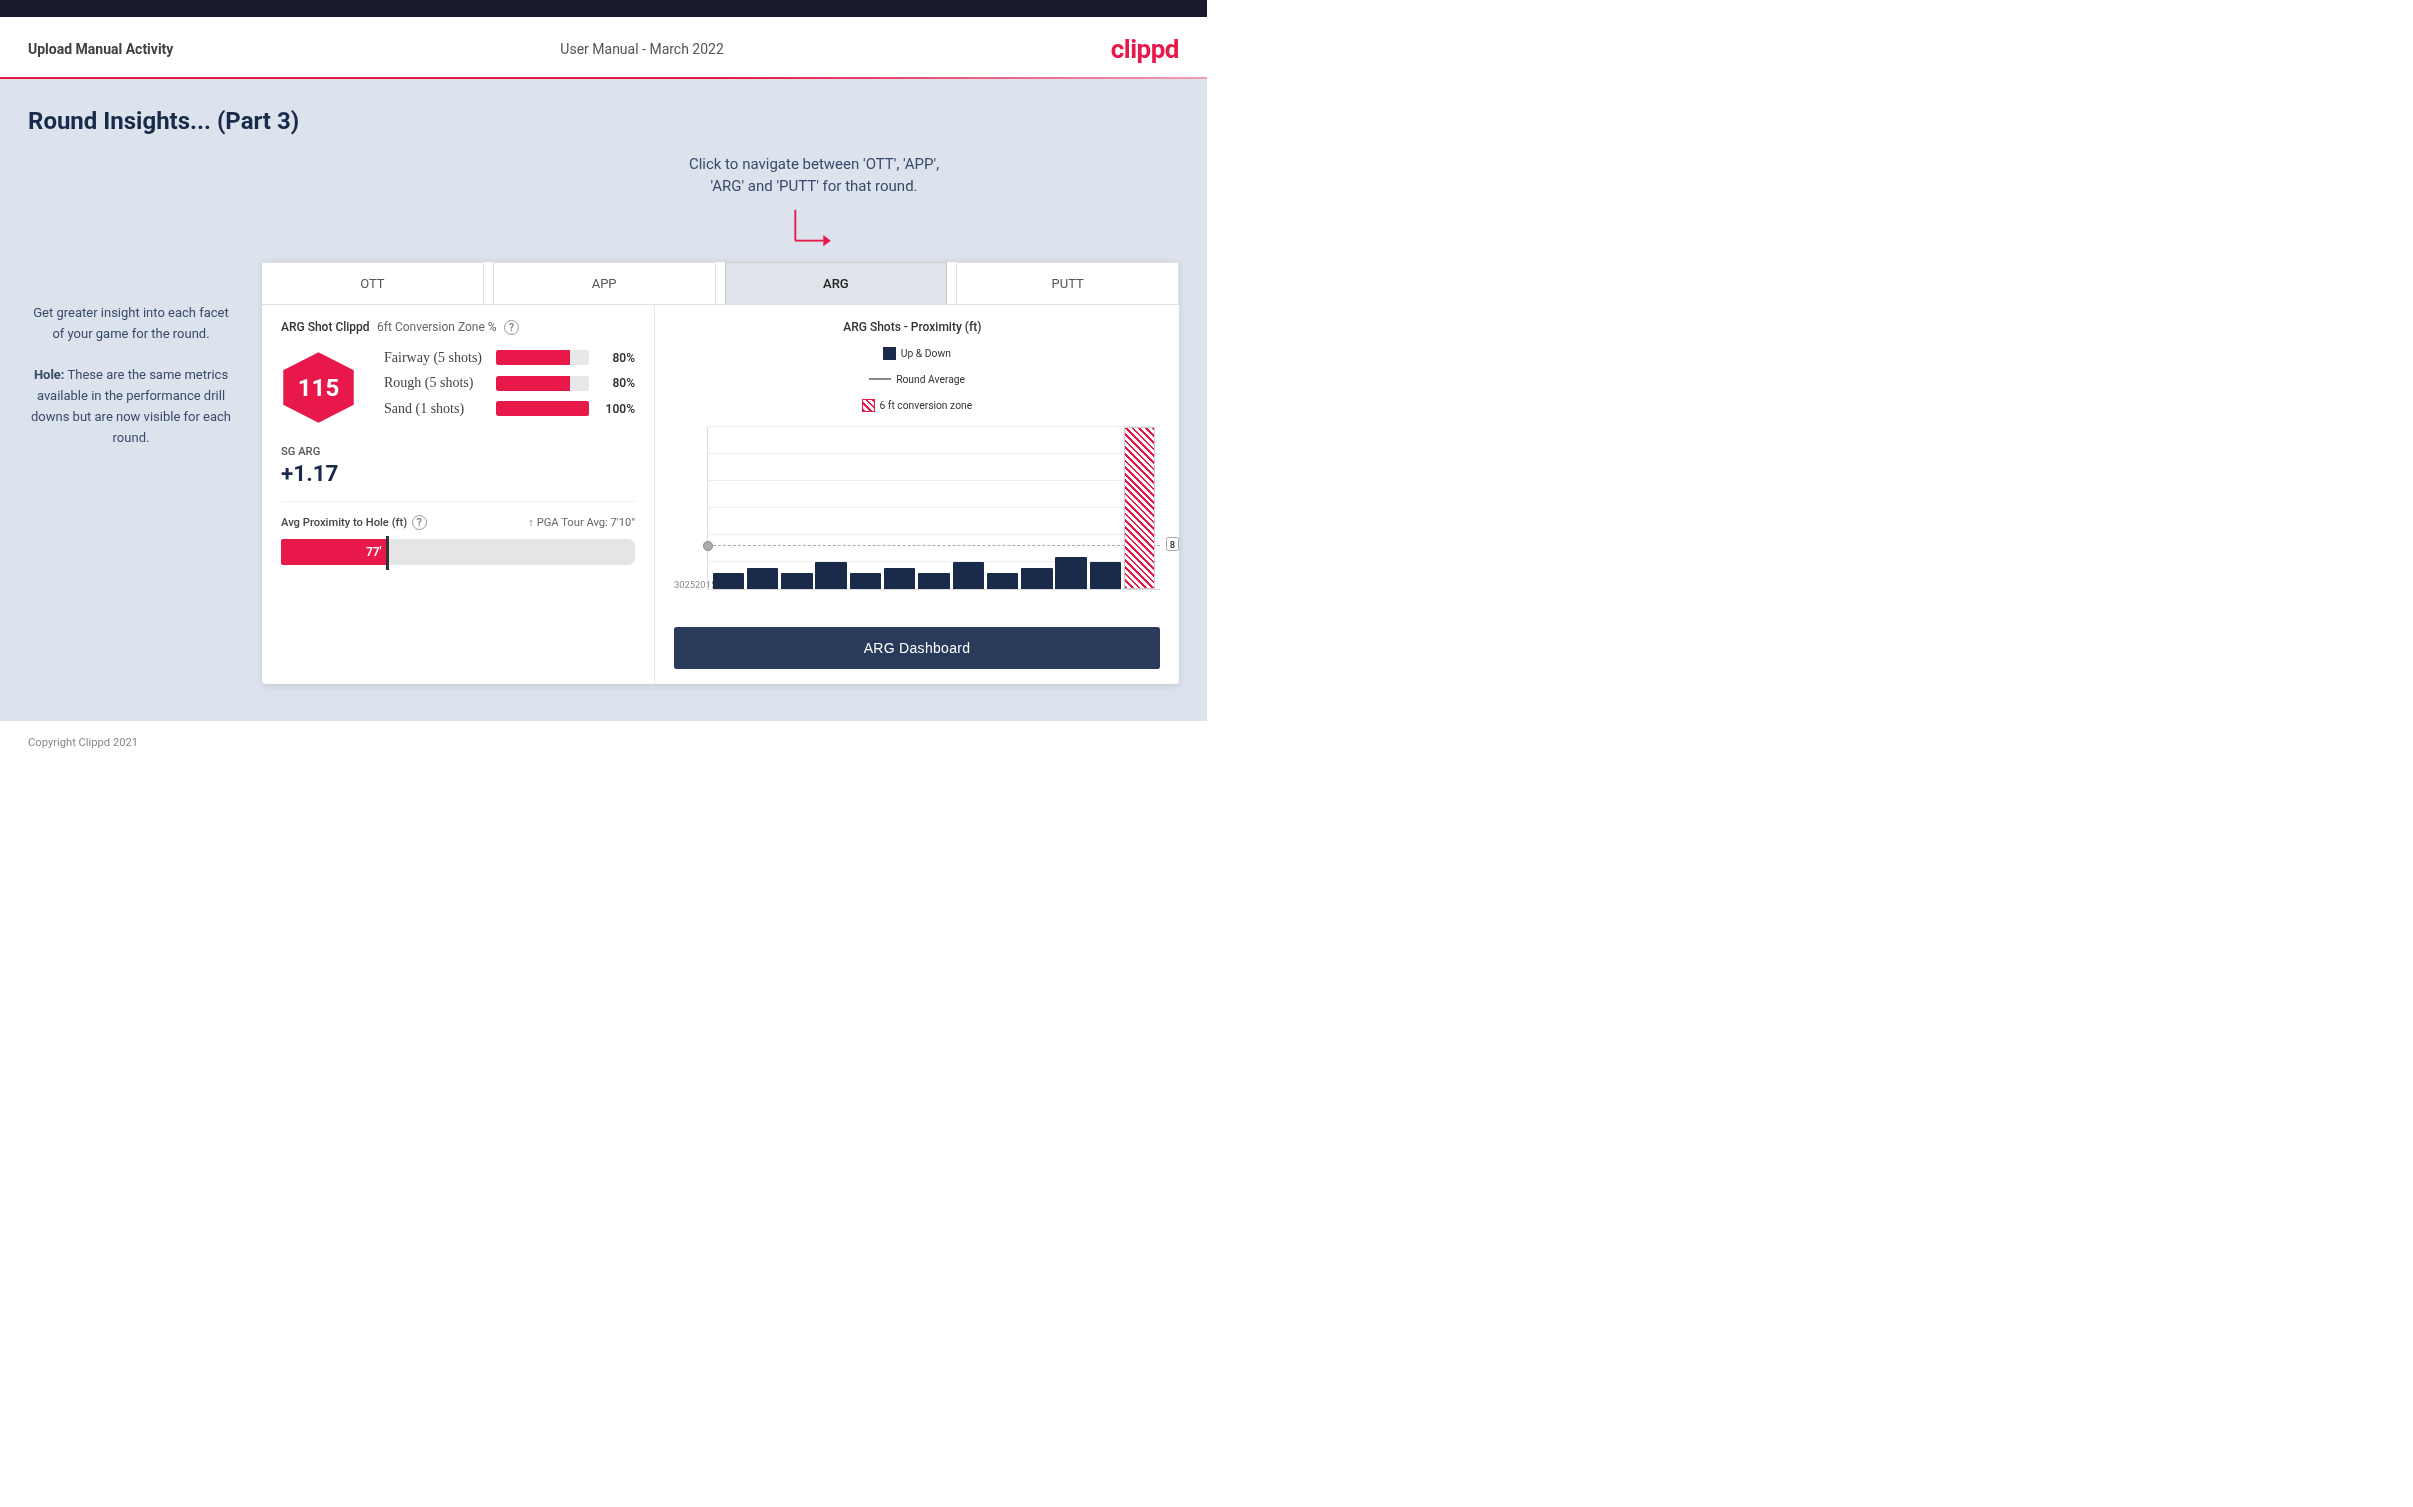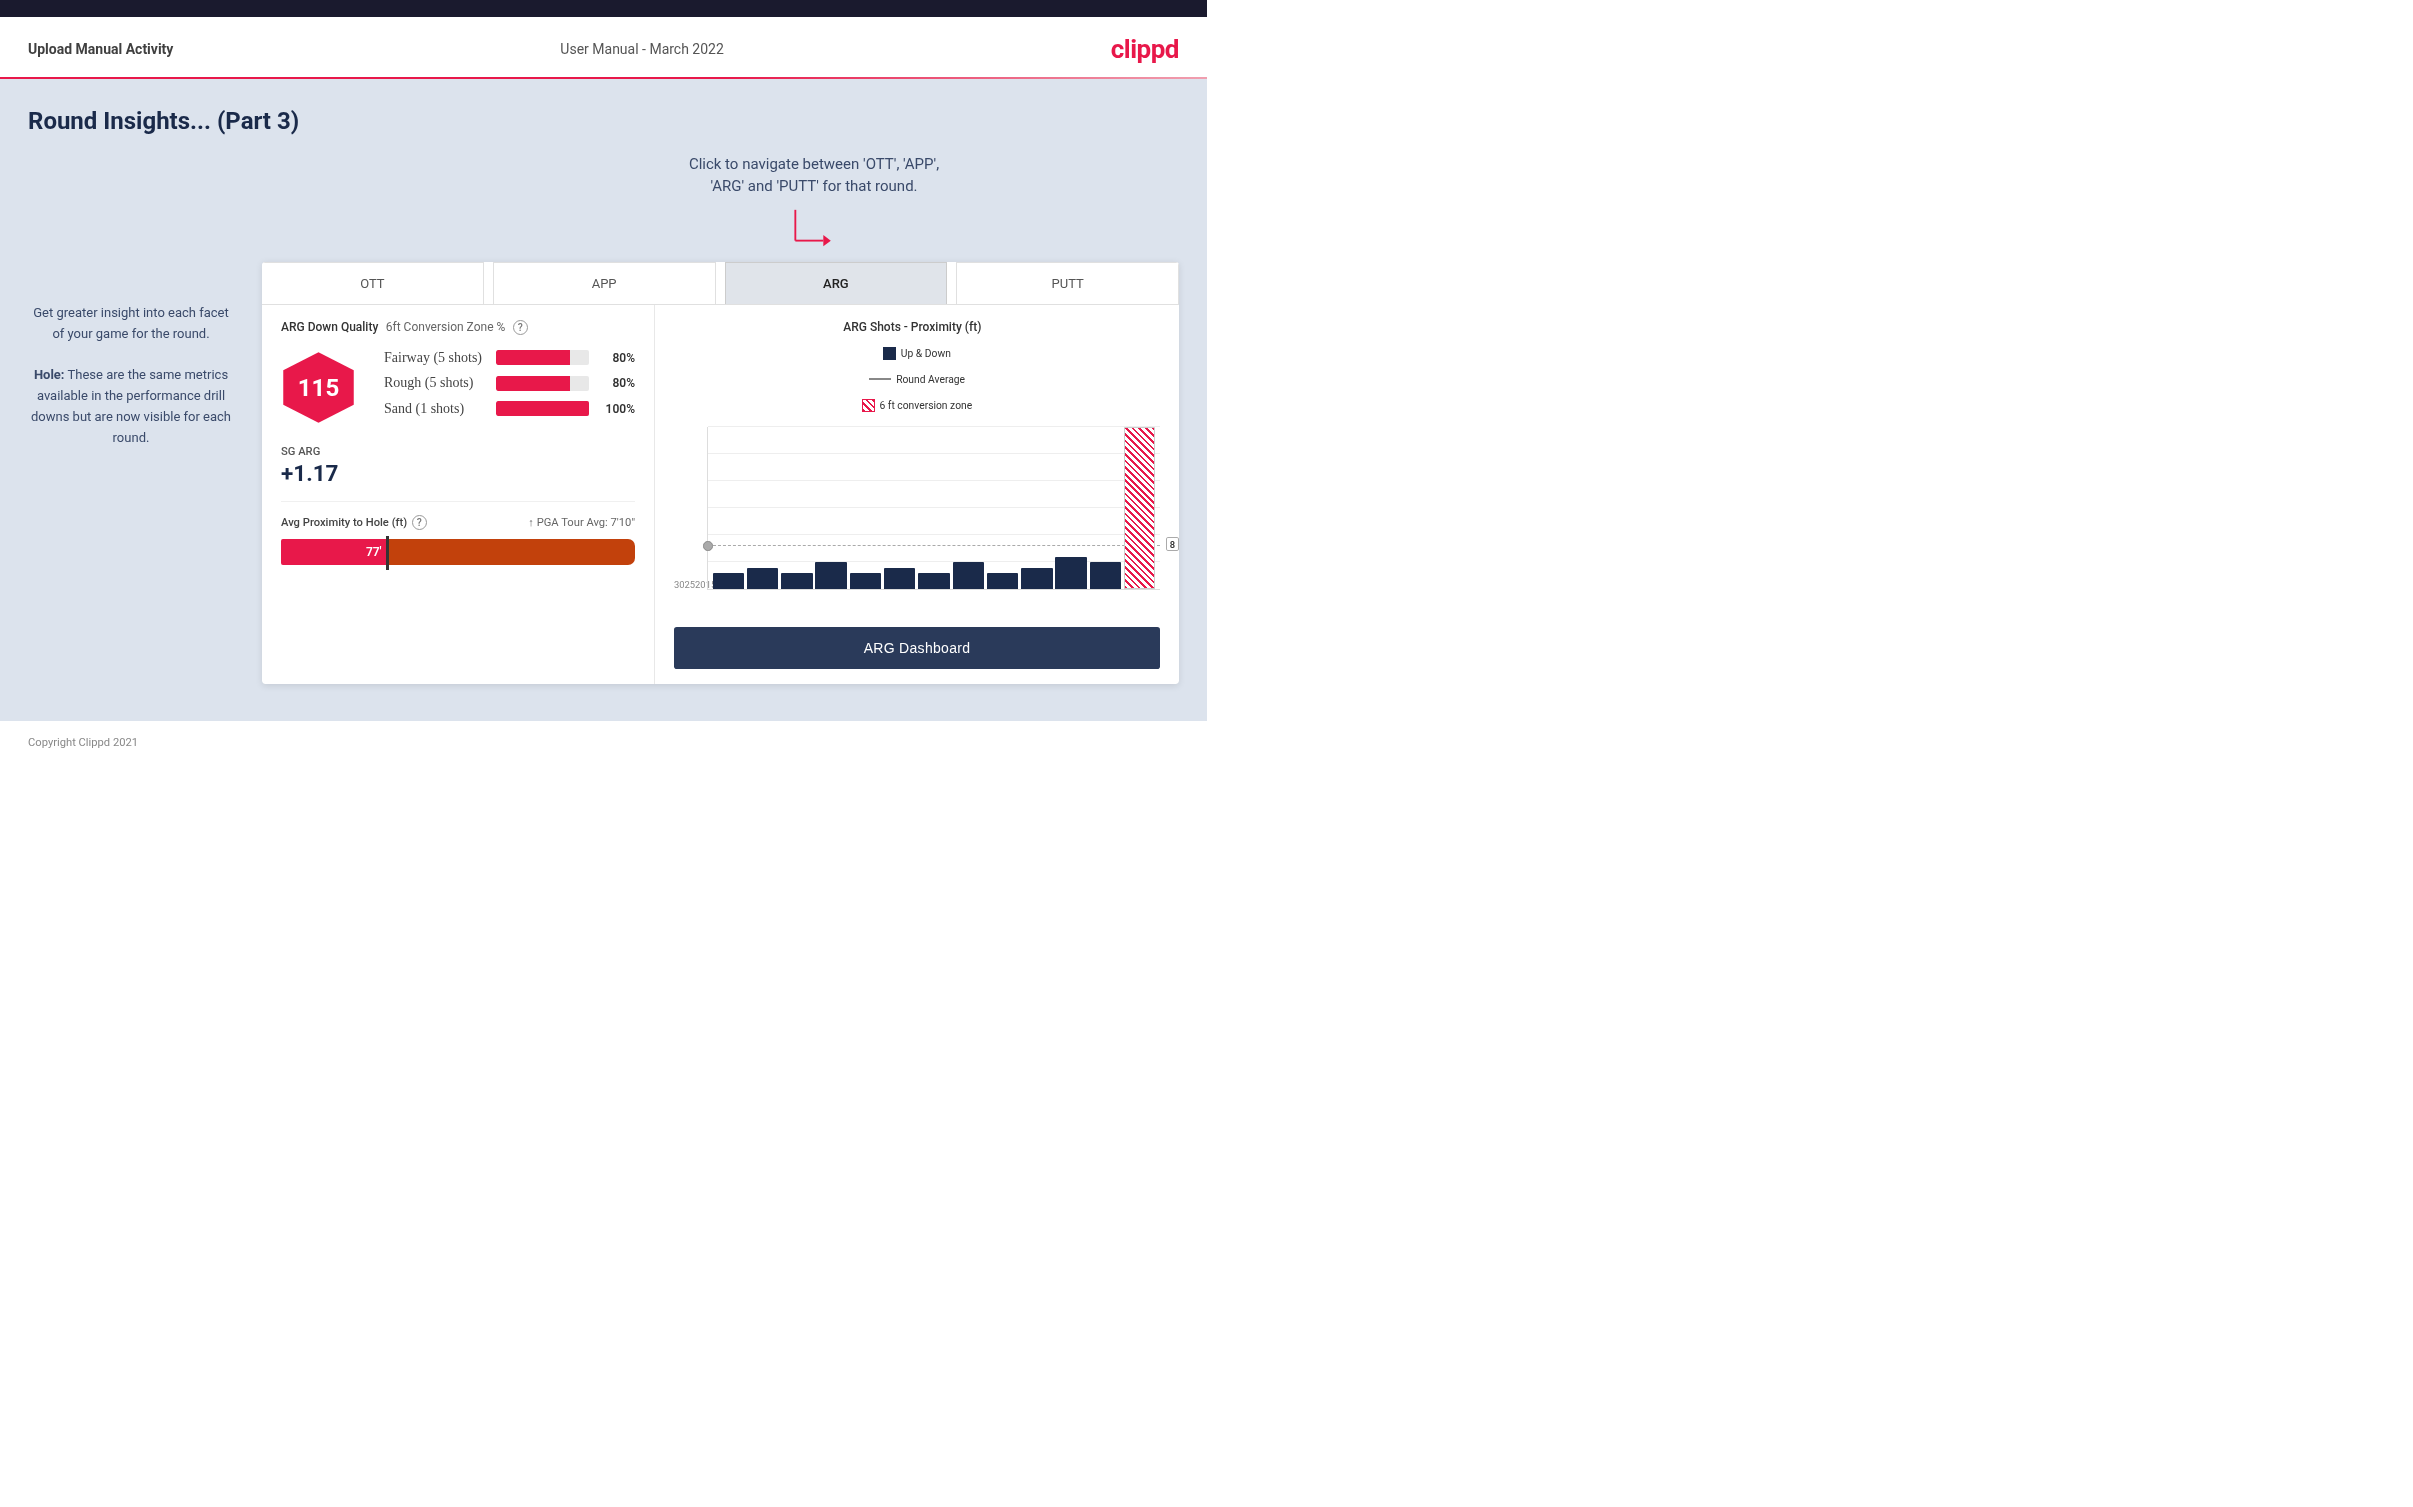--- a/index.html
+++ b/index.html
@@ -284,21 +284,21 @@
       display: flex;
       align-items: center;
       gap: 4.7px;
     }
     .proximity-pga {
       font-size: 11.2px;
       color: #666;
     }
     .proximity-bar-container {
       height: 26px;
-      background: #c2410c;
+      background: #e5e5e5;
       border-radius: 7px;
       overflow: visible;
       position: relative;
     }
     .proximity-bar-fill {
       height: 100%;
       background: #e8184a;
       border-radius: 1.9px 0 0 1.9px;
       display: flex;
       align-items: center;
@@ -553,21 +553,21 @@
           <div class="tab">APP</div>
           <div class="tab active">ARG</div>
           <div class="tab">PUTT</div>
         </div>
 
         <div class="card-body">
 
           <div class="card-left">
 
             <div class="section-header">
-              <span>ARG Down Quality</span>
+              <span>ARG Shot Clippd</span>
               <span style="color:#666; font-weight:400;">6ft Conversion Zone %</span>
               <span class="question-mark">?</span>
             </div>
 
             <div class="hexagon-container">
               <div class="hexagon">
                 <svg viewBox="0 0 100 100">
                   <polygon points="50,3 97,27 97,73 50,97 3,73 3,27" fill="#e8184a"></polygon>
                 </svg>
                 <span class="hexagon-value">115</span>

